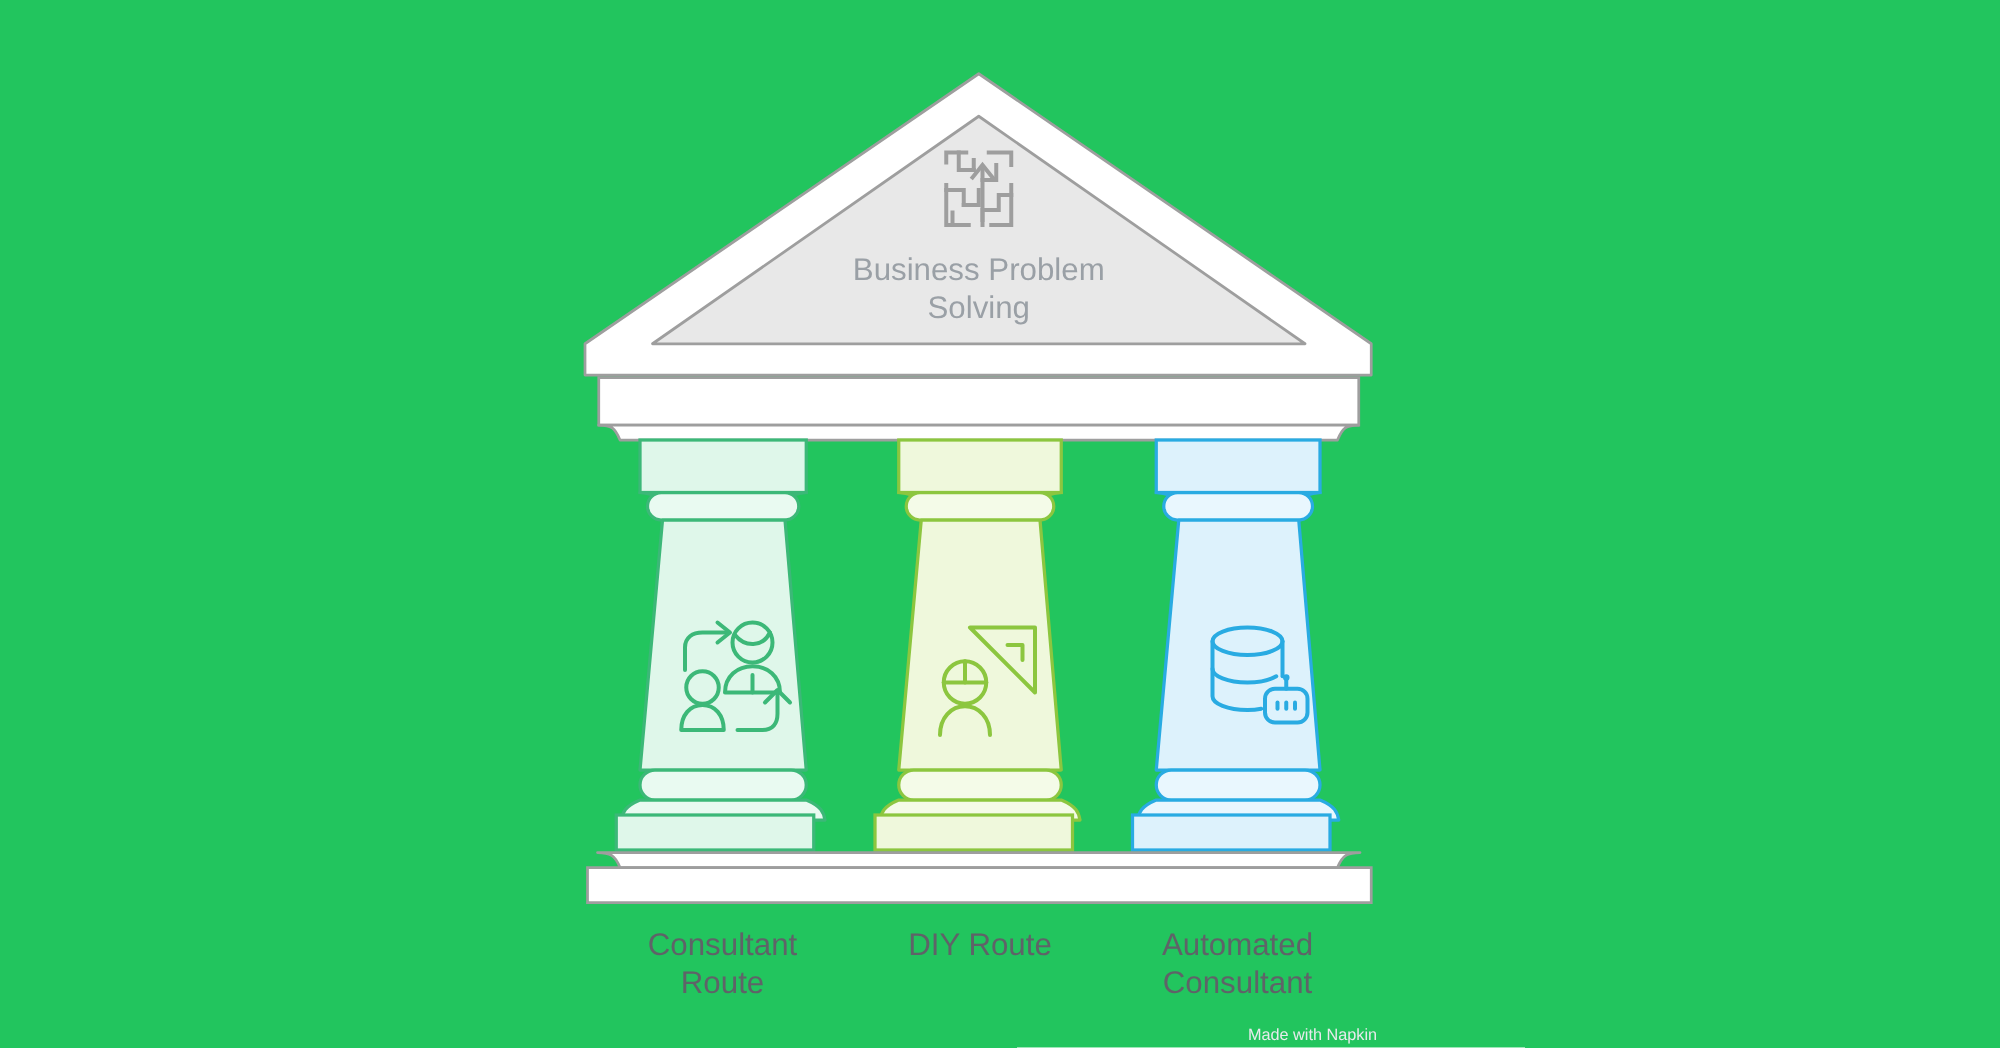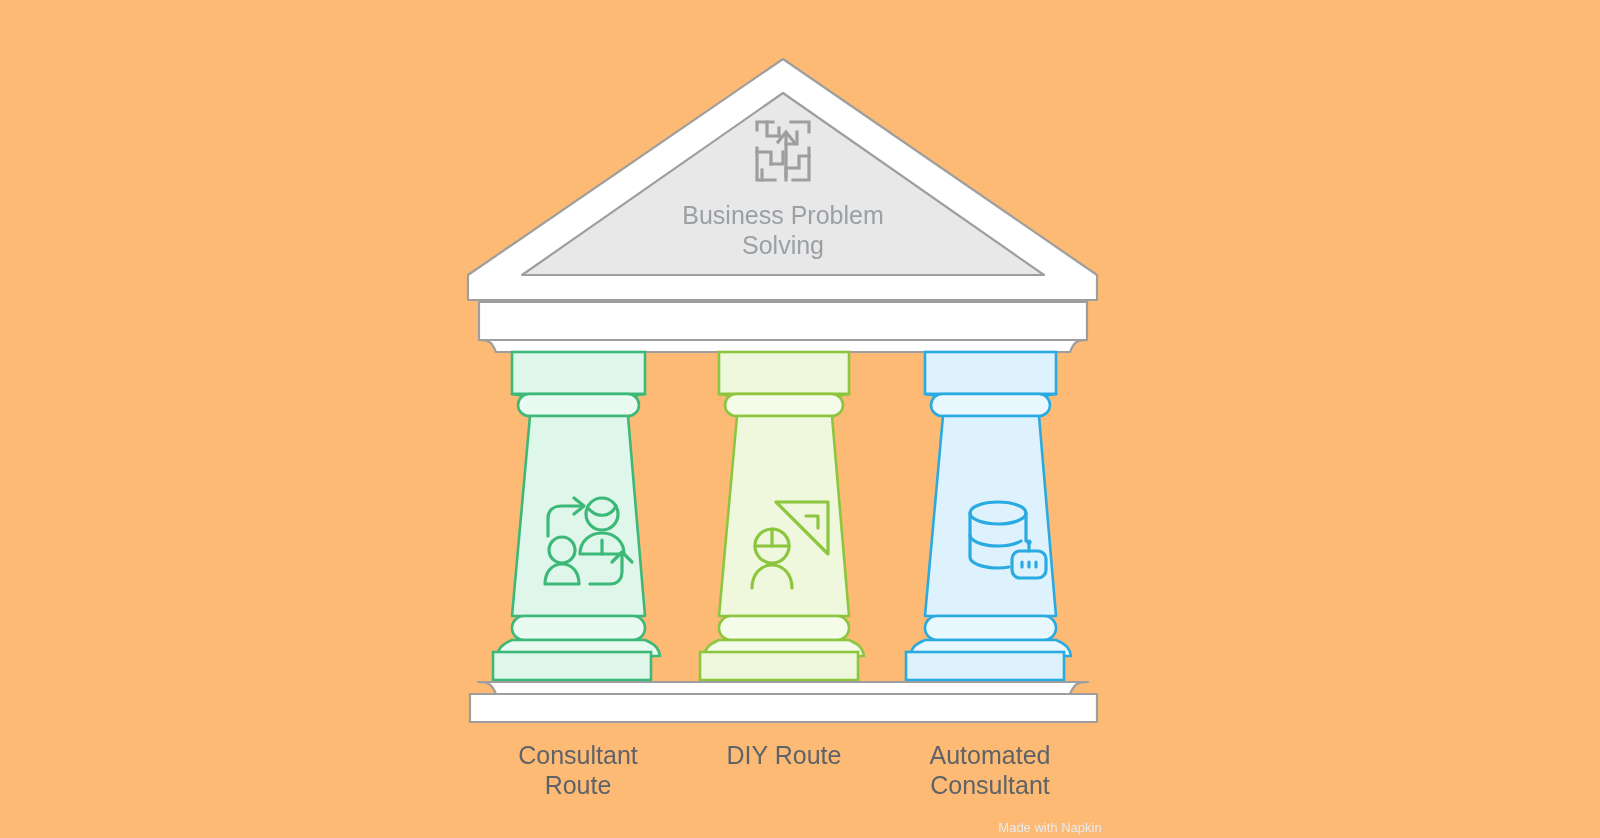--- a/index.html
+++ b/index.html
@@ -12,21 +12,21 @@
     width: 1600px;
     height: 838px;
     overflow: hidden;
     font-family: "Liberation Sans", sans-serif;
     -webkit-font-smoothing: antialiased;
   }
   #stage {
     position: relative;
     width: 1600px;
     height: 838px;
-    background: #fdba74;
+    background: #22c55e;
   }
   #temple {
     position: absolute;
     left: 0;
     top: 0;
     width: 1600px;
     height: 838px;
   }
   .pediment-title {
     font-size: 25px;

